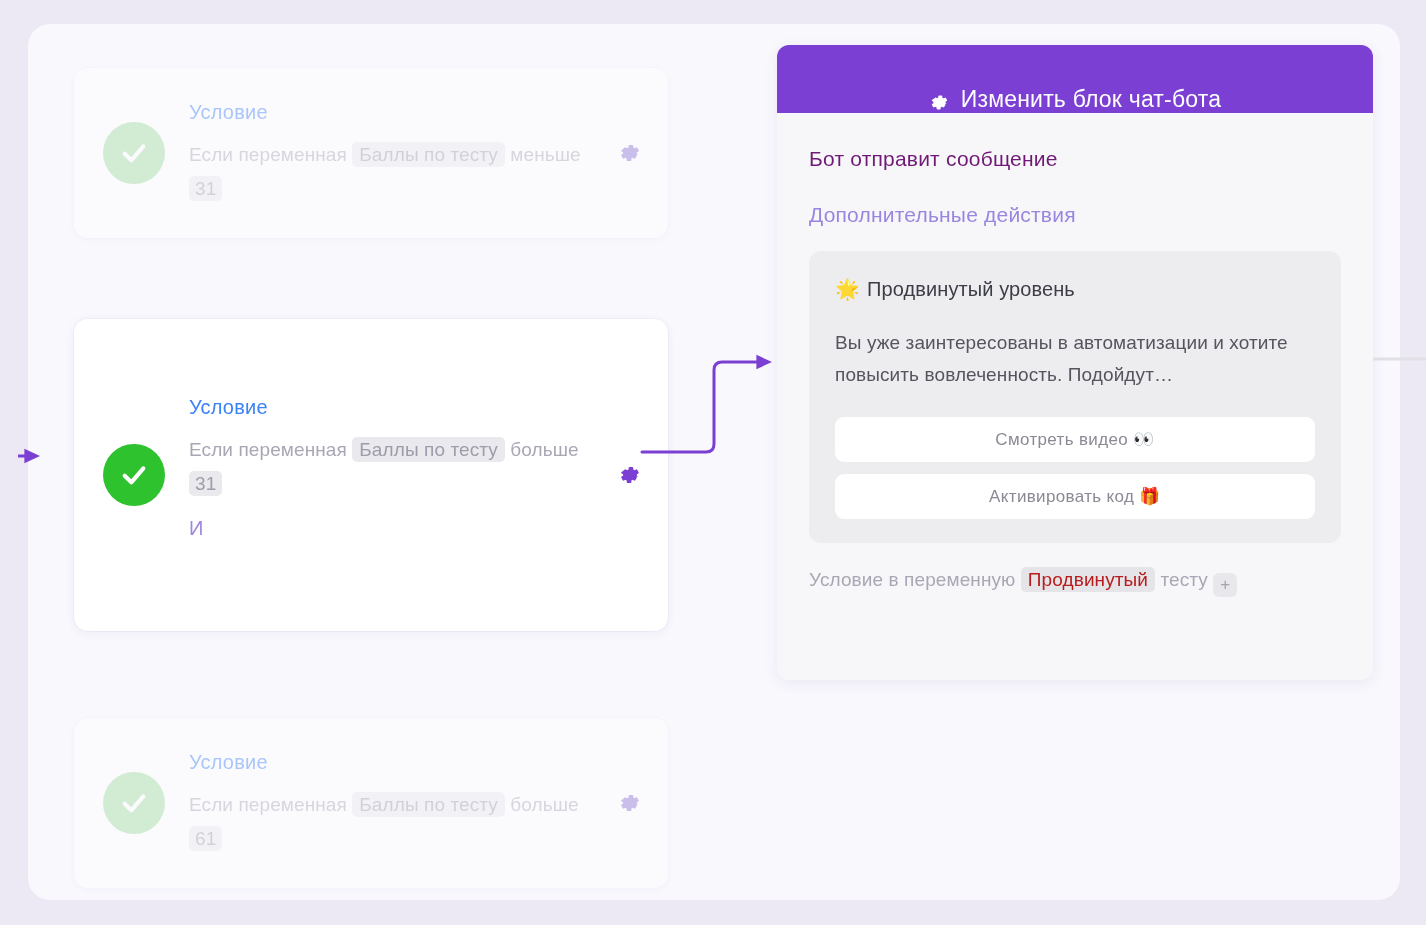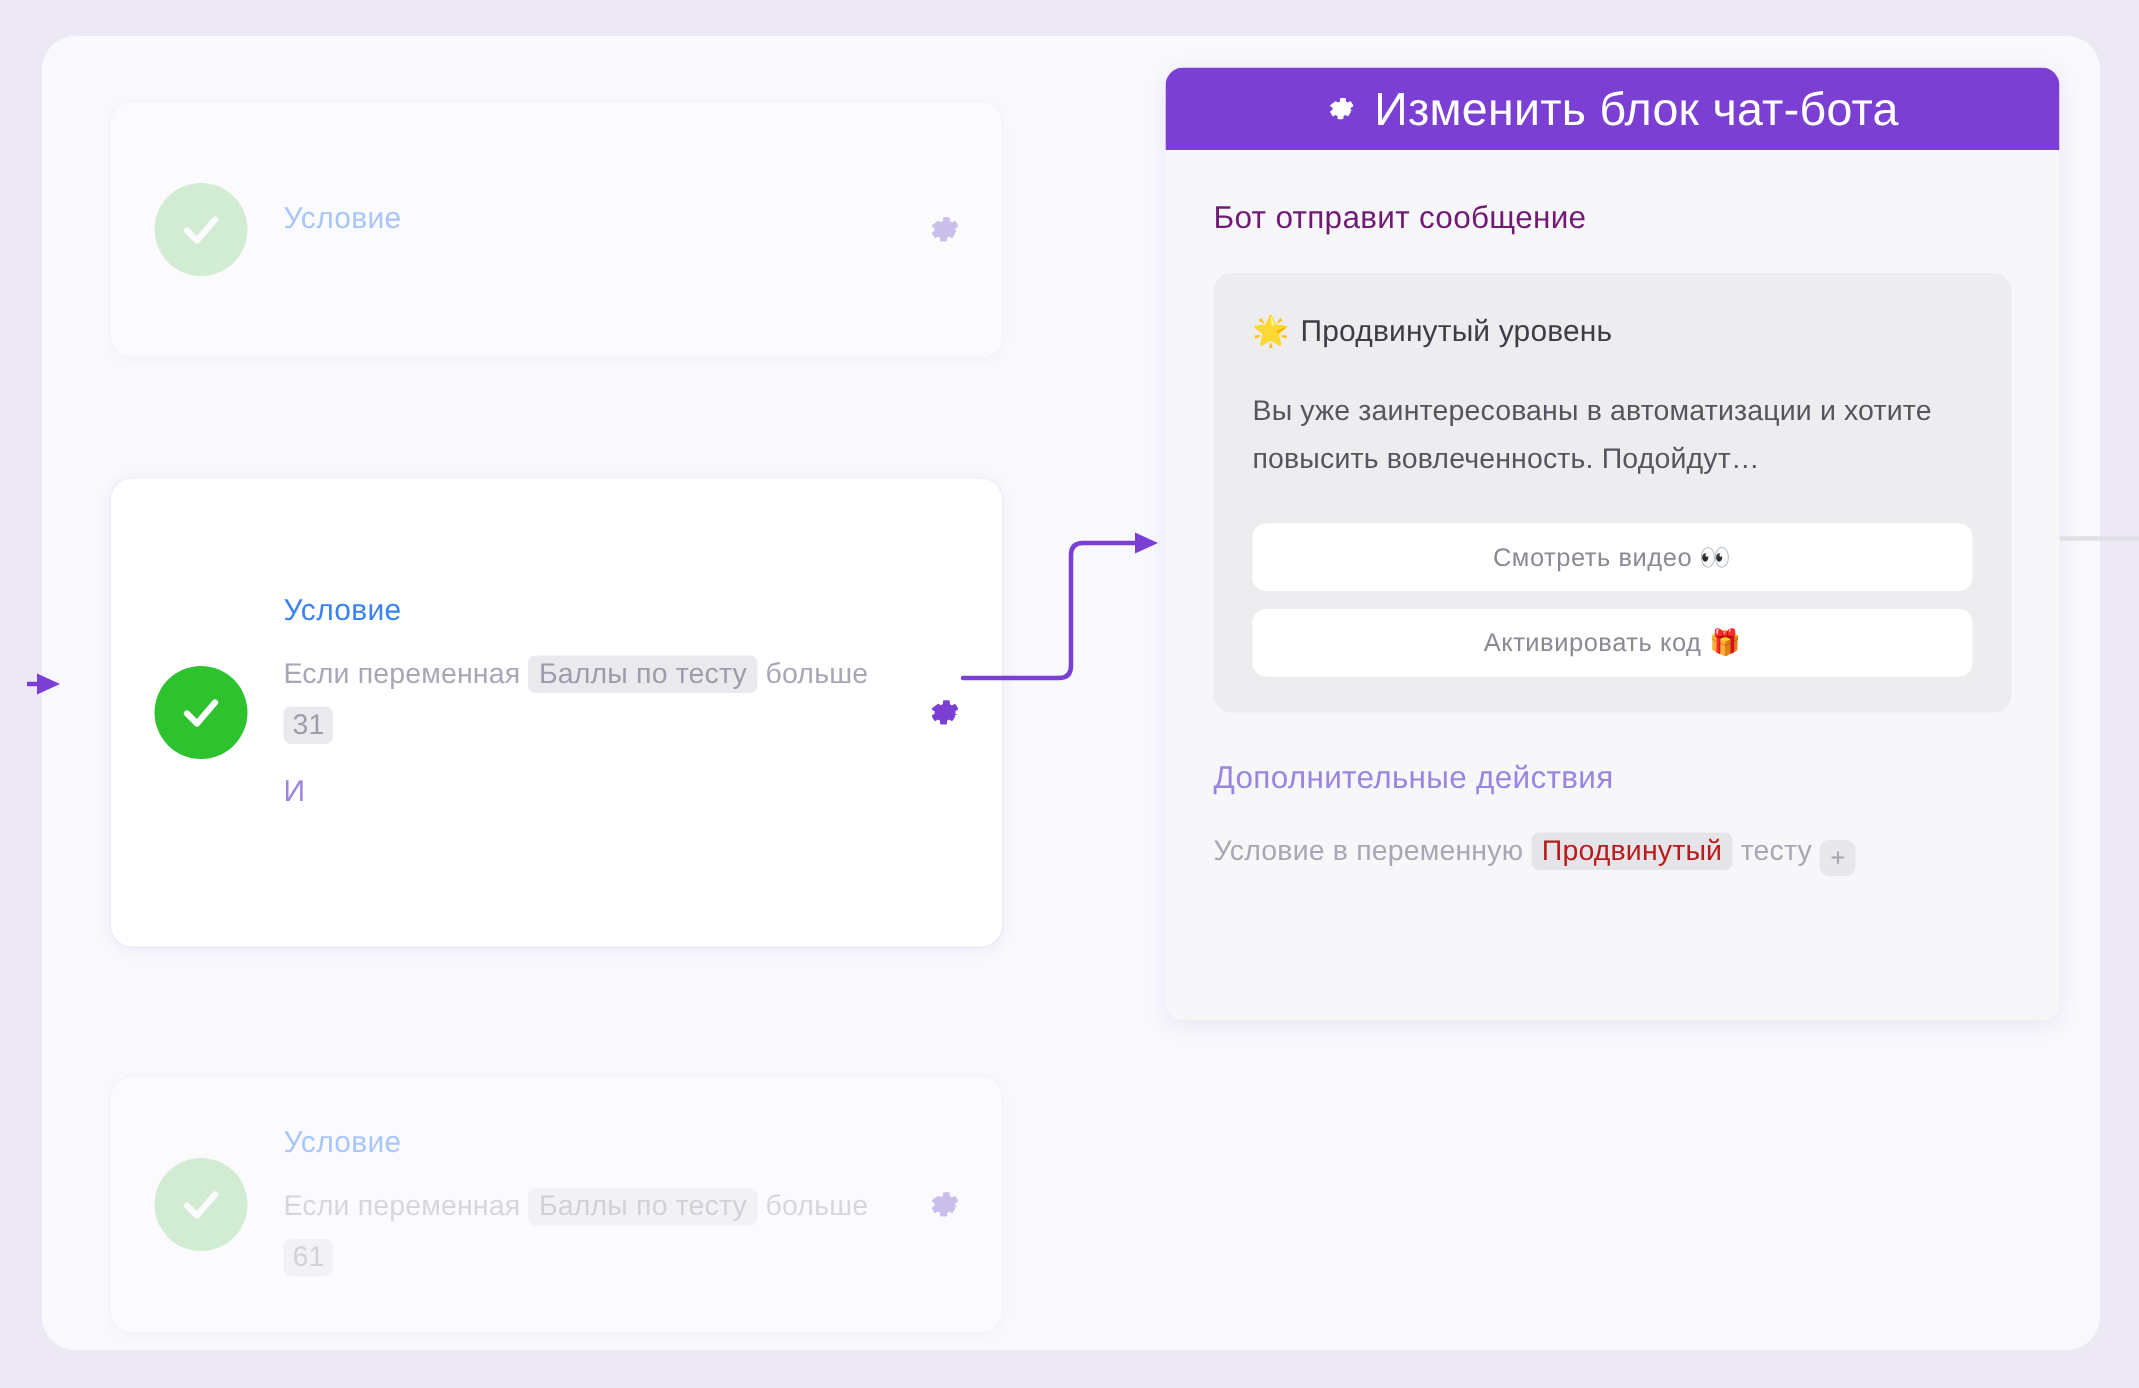--- a/index.html
+++ b/index.html
@@ -117,28 +117,28 @@
     left: 777px;
     top: 45px;
     width: 596px;
     height: 635px;
     background: #F7F7FA;
     border-radius: 12px;
     box-shadow: 0 3px 14px rgba(80,60,140,0.09);
     overflow: hidden;
   }
   #panel-header {
-    height: 55px;
+    height: 68px;
     background: #7B3FD4;
     display: flex;
-    align-items: center;
+    align-items: flex-end;
     justify-content: center;
     gap: 11px;
     color: #FFFFFF;
-    font-size: 31px;
+    font-size: 23px;
     letter-spacing: 0.2px;
   }
   #panel-header svg { width: 21px; height: 21px; display: block; }
 
   .panel-section-title {
     color: #701a75;
     font-size: 21px;
     letter-spacing: 0.2px;
     padding: 34px 0 0 32px;
   }
@@ -211,20 +211,26 @@
 <div id="flow-canvas">
 
   <div class="cond-card dim" id="card-top">
     <div class="card-check">
       <svg viewBox="0 0 24 24">
         <path d="M5 12.5 L10 17.5 L19 7" fill="none" stroke="#fff" stroke-width="3.1" stroke-linecap="round" stroke-linejoin="round"></path>
       </svg>
     </div>
     <div class="card-body">
       <div class="cond-title">Условие</div>
+      <div class="cond-line">
+        <span>Если переменная</span>
+        <span class="chip">Баллы по тесту</span>
+        <span>меньше</span>
+        <span class="chip-num">31</span>
+      </div>
     </div>
     <div class="gear-btn">
       <svg viewBox="0 0 24 24">
         <path fill="#8A6FD4" d="M12 8.2a3.8 3.8 0 1 0 0 7.6 3.8 3.8 0 0 0 0-7.6zm0 5.7a1.9 1.9 0 1 1 0-3.8 1.9 1.9 0 0 1 0 3.8z"></path>
         <path fill="#8A6FD4" d="M20.3 13.6l-1.4-.8a7 7 0 0 0 0-1.6l1.4-.8a.9.9 0 0 0 .33-1.2l-1.4-2.4a.9.9 0 0 0-1.2-.33l-1.4.8a7 7 0 0 0-1.4-.8V4.8a.9.9 0 0 0-.9-.9h-2.8a.9.9 0 0 0-.9.9v1.6a7 7 0 0 0-1.4.8l-1.4-.8a.9.9 0 0 0-1.2.33L3.33 9.2a.9.9 0 0 0 .33 1.2l1.4.8a7 7 0 0 0 0 1.6l-1.4.8a.9.9 0 0 0-.33 1.2l1.4 2.4a.9.9 0 0 0 1.2.33l1.4-.8a7 7 0 0 0 1.4.8v1.6c0 .5.4.9.9.9h2.8c.5 0 .9-.4.9-.9v-1.6a7 7 0 0 0 1.4-.8l1.4.8a.9.9 0 0 0 1.2-.33l1.4-2.4a.9.9 0 0 0-.33-1.2z"></path>
       </svg>
     </div>
   </div>
 
   <div class="cond-card" id="card-middle">
@@ -277,38 +283,38 @@
   <div id="bot-panel" style="left:749px; top:21px;">
     <div id="panel-header">
       <svg viewBox="0 0 24 24">
         <path fill="#FFFFFF" d="M12 8.5a3.5 3.5 0 1 0 0 7 3.5 3.5 0 0 0 0-7zm0 5.3a1.8 1.8 0 1 1 0-3.6 1.8 1.8 0 0 1 0 3.6z"></path>
         <path fill="#FFFFFF" d="M20.3 13.6l-1.4-.8a7 7 0 0 0 0-1.6l1.4-.8a.9.9 0 0 0 .33-1.2l-1.4-2.4a.9.9 0 0 0-1.2-.33l-1.4.8a7 7 0 0 0-1.4-.8V4.8a.9.9 0 0 0-.9-.9h-2.8a.9.9 0 0 0-.9.9v1.6a7 7 0 0 0-1.4.8l-1.4-.8a.9.9 0 0 0-1.2.33L3.33 9.2a.9.9 0 0 0 .33 1.2l1.4.8a7 7 0 0 0 0 1.6l-1.4.8a.9.9 0 0 0-.33 1.2l1.4 2.4a.9.9 0 0 0 1.2.33l1.4-.8a7 7 0 0 0 1.4.8v1.6c0 .5.4.9.9.9h2.8c.5 0 .9-.4.9-.9v-1.6a7 7 0 0 0 1.4-.8l1.4.8a.9.9 0 0 0 1.2-.33l1.4-2.4a.9.9 0 0 0-.33-1.2z"></path>
       </svg>
       <span>Изменить блок чат-бота</span>
     </div>
 
     <div class="panel-section-title">Бот отправит сообщение</div>
+
+    <div id="extra-actions-title">Дополнительные действия</div>
 
     <div id="msg-bubble">
       <div class="bubble-heading">
         <span class="emo">🌟</span><span>Продвинутый уровень</span>
       </div>
       <div class="bubble-text">Вы уже заинтересованы в автоматизации и хотите повысить вовлеченность. Подойдут…</div>
       <button class="bubble-btn">
         <span>Смотреть видео</span>
         <span>👀</span>
       </button>
       <button class="bubble-btn">
         <span>Активировать код</span>
         <span>🎁</span>
       </button>
     </div>
 
-    <div id="extra-actions-title">Дополнительные действия</div>
-
     <div id="write-var-row">
       <span>Условие в переменную</span>
       <span class="chip">Продвинутый</span>
       <span>тесту</span>
       <span class="plus-chip">+</span>
     </div>
   </div>
 </div>
 
 <svg class="connector-svg">

